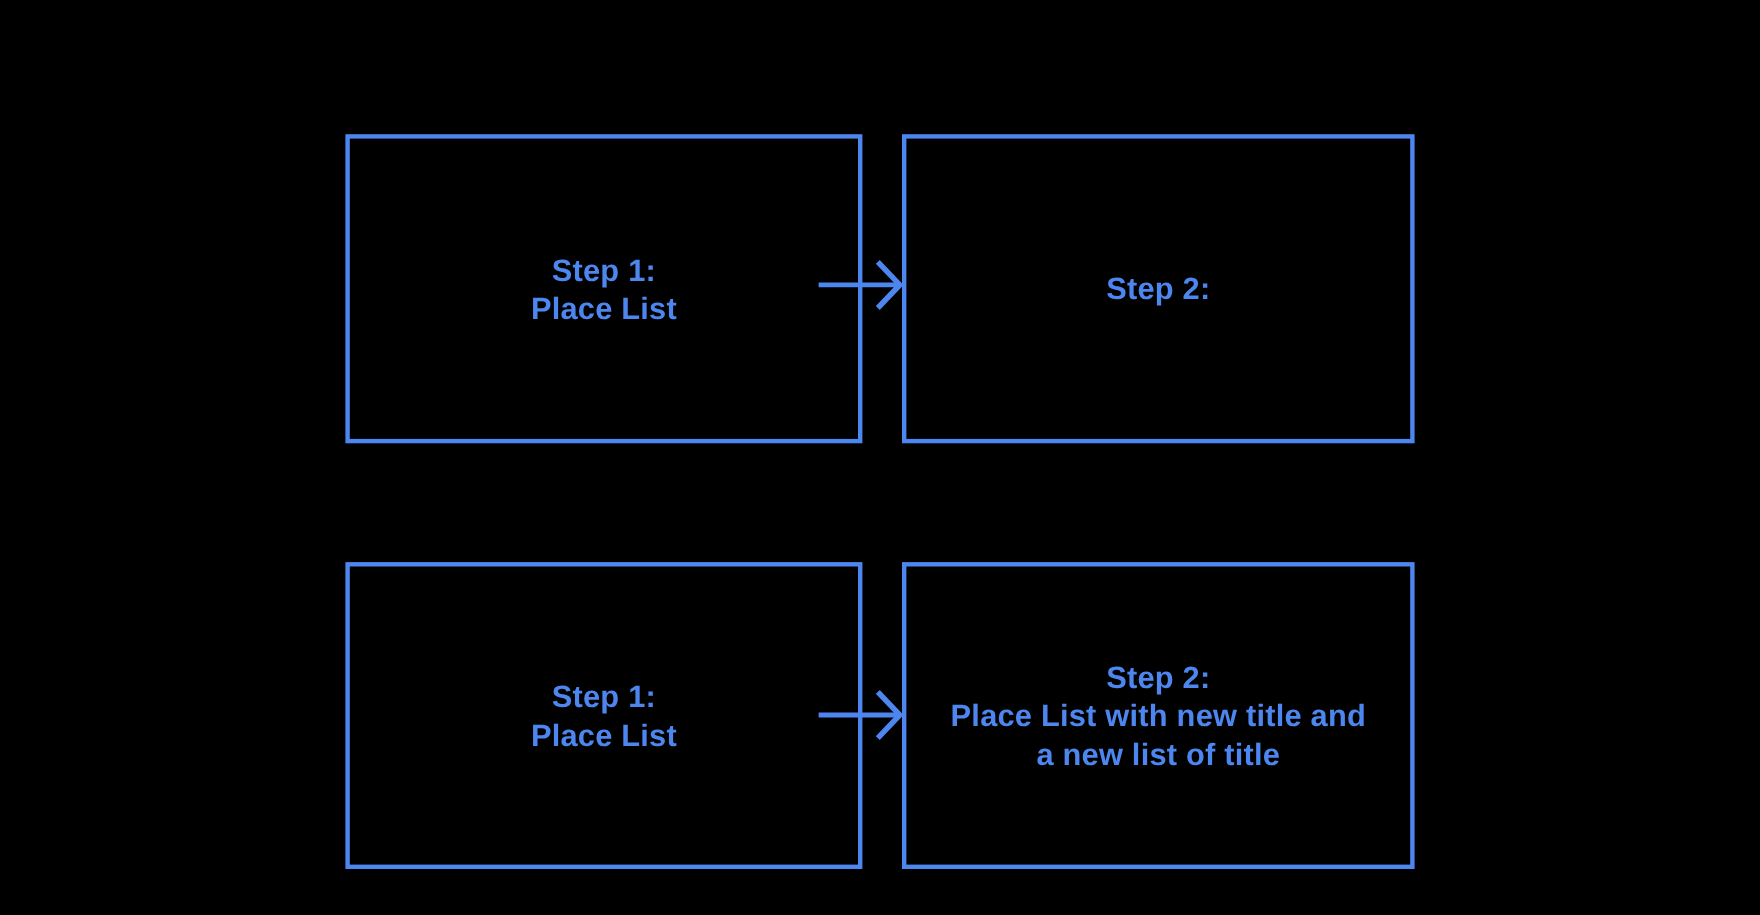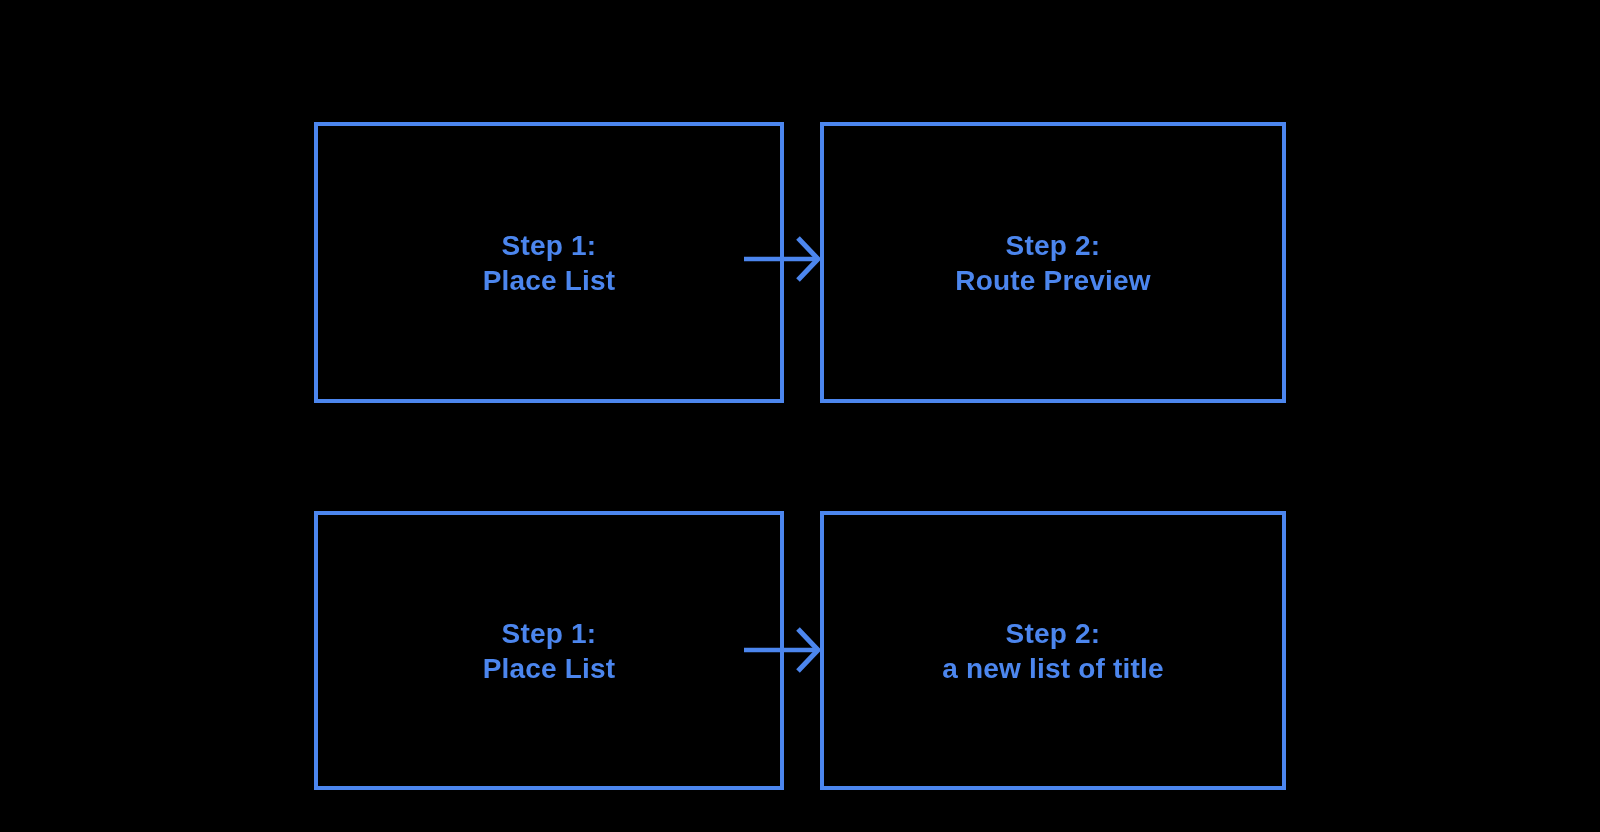--- a/index.html
+++ b/index.html
@@ -66,33 +66,33 @@
 
   <div class="connector" id="connector-flow1">
     <svg viewBox="0 0 82 50">
       <line x1="0" y1="25" x2="74" y2="25" stroke-width="4.5"></line>
       <polyline points="54,4 74,25 54,46" stroke-width="5"></polyline>
     </svg>
   </div>
 
   <div class="flow-box" id="box-flow1-target">
     <span>Step 2:</span>
-    <span>Route Preview</span>
   </div>
 
   <div class="flow-box" id="box-flow2-source">
     <span>Step 1:</span>
     <span>Place List</span>
   </div>
 
   <div class="connector" id="connector-flow2">
     <svg viewBox="0 0 82 50">
       <line x1="0" y1="25" x2="74" y2="25" stroke-width="4.5"></line>
       <polyline points="54,4 74,25 54,46" stroke-width="5"></polyline>
     </svg>
   </div>
 
   <div class="flow-box" id="box-flow2-target">
     <span>Step 2:</span>
+    <span>Place List with new title and</span>
     <span>a new list of title</span>
   </div>
 
 </div>
 
 </body></html>

